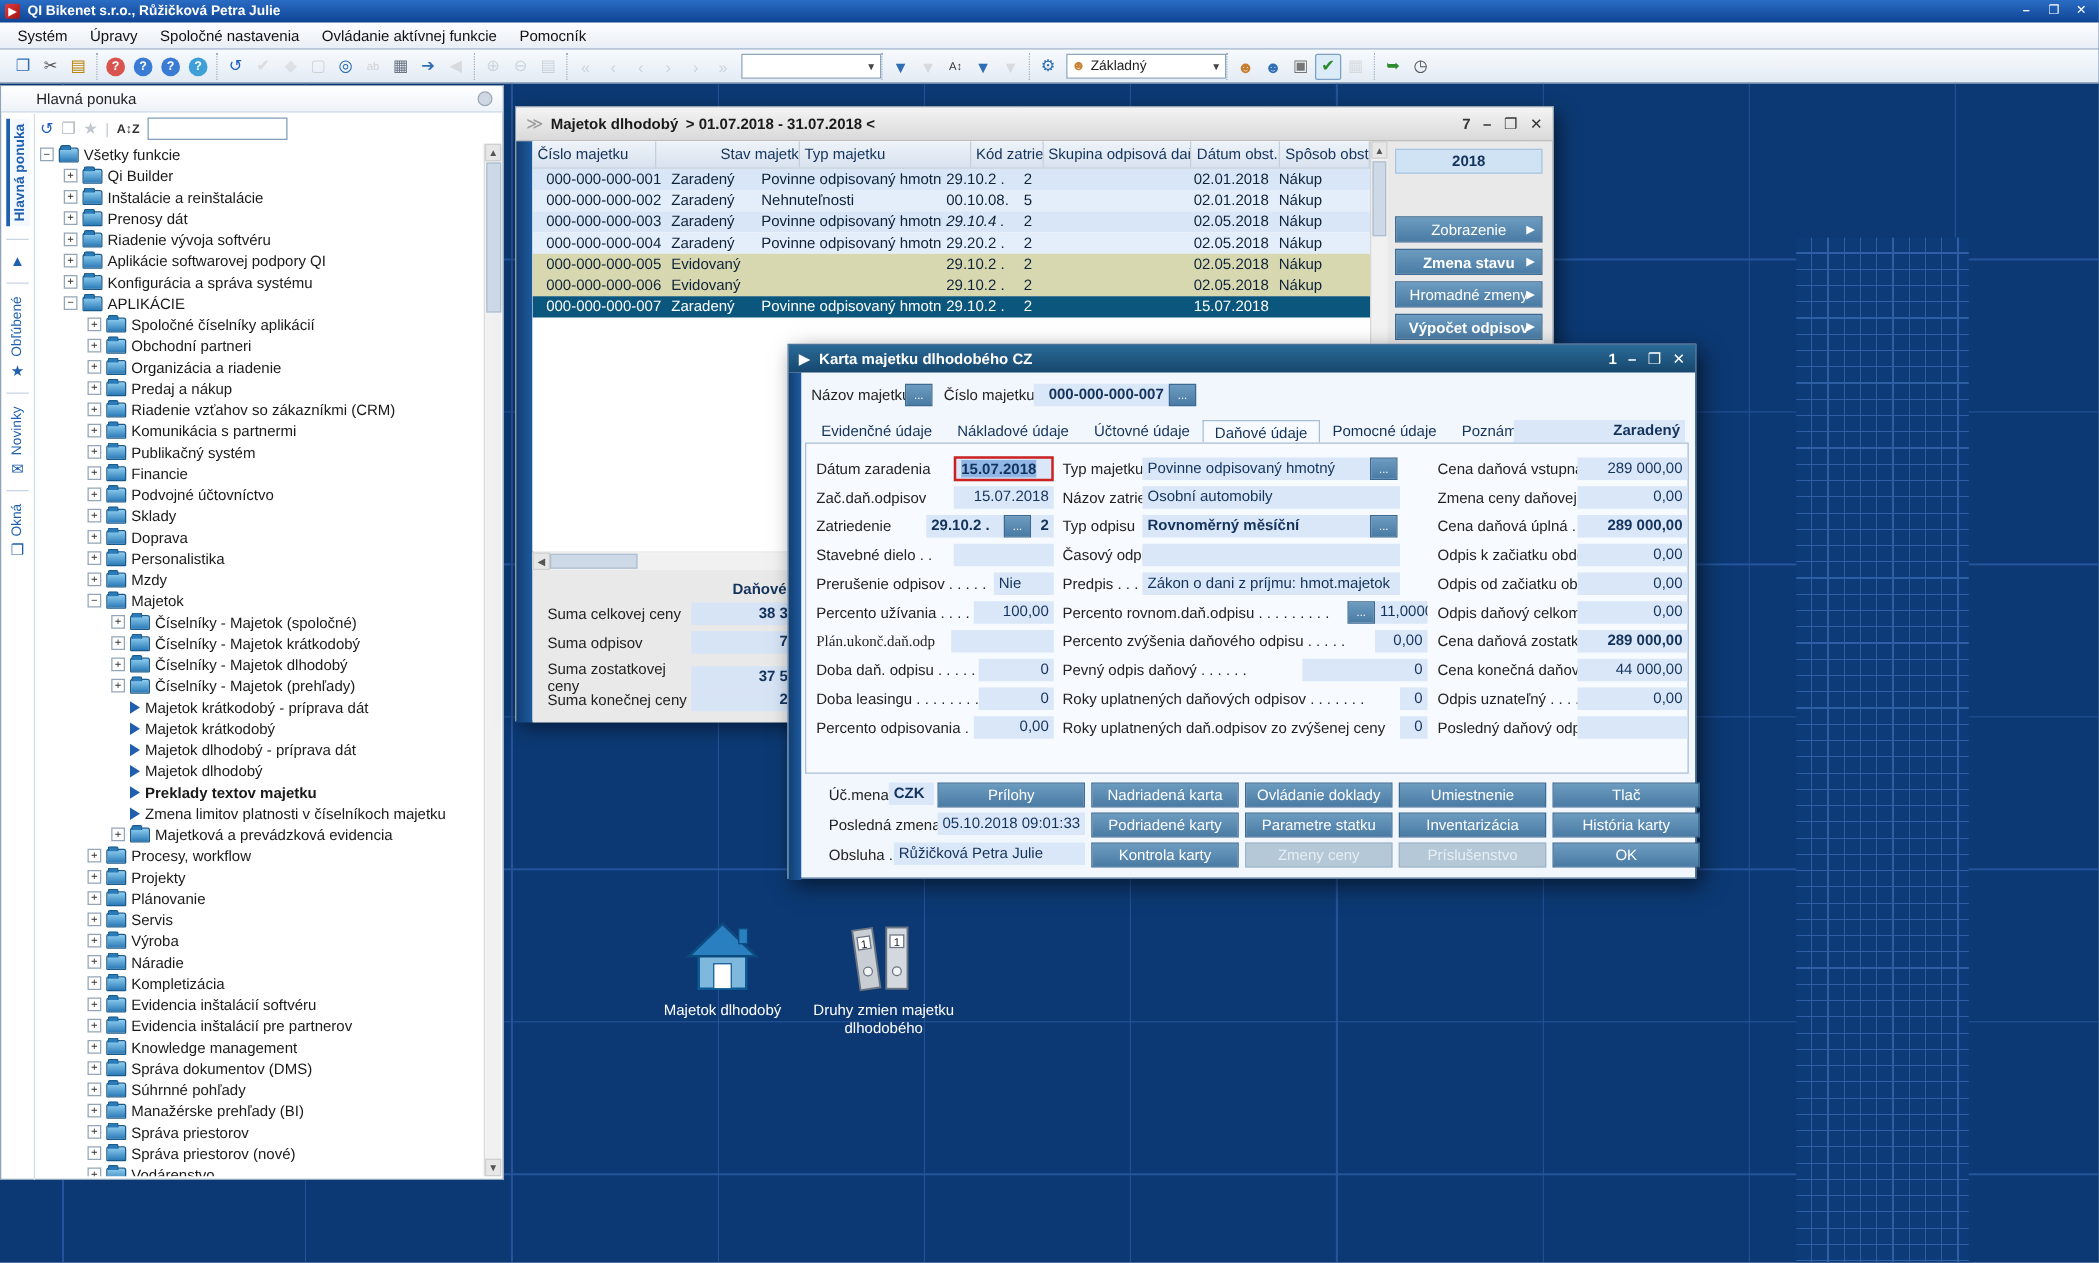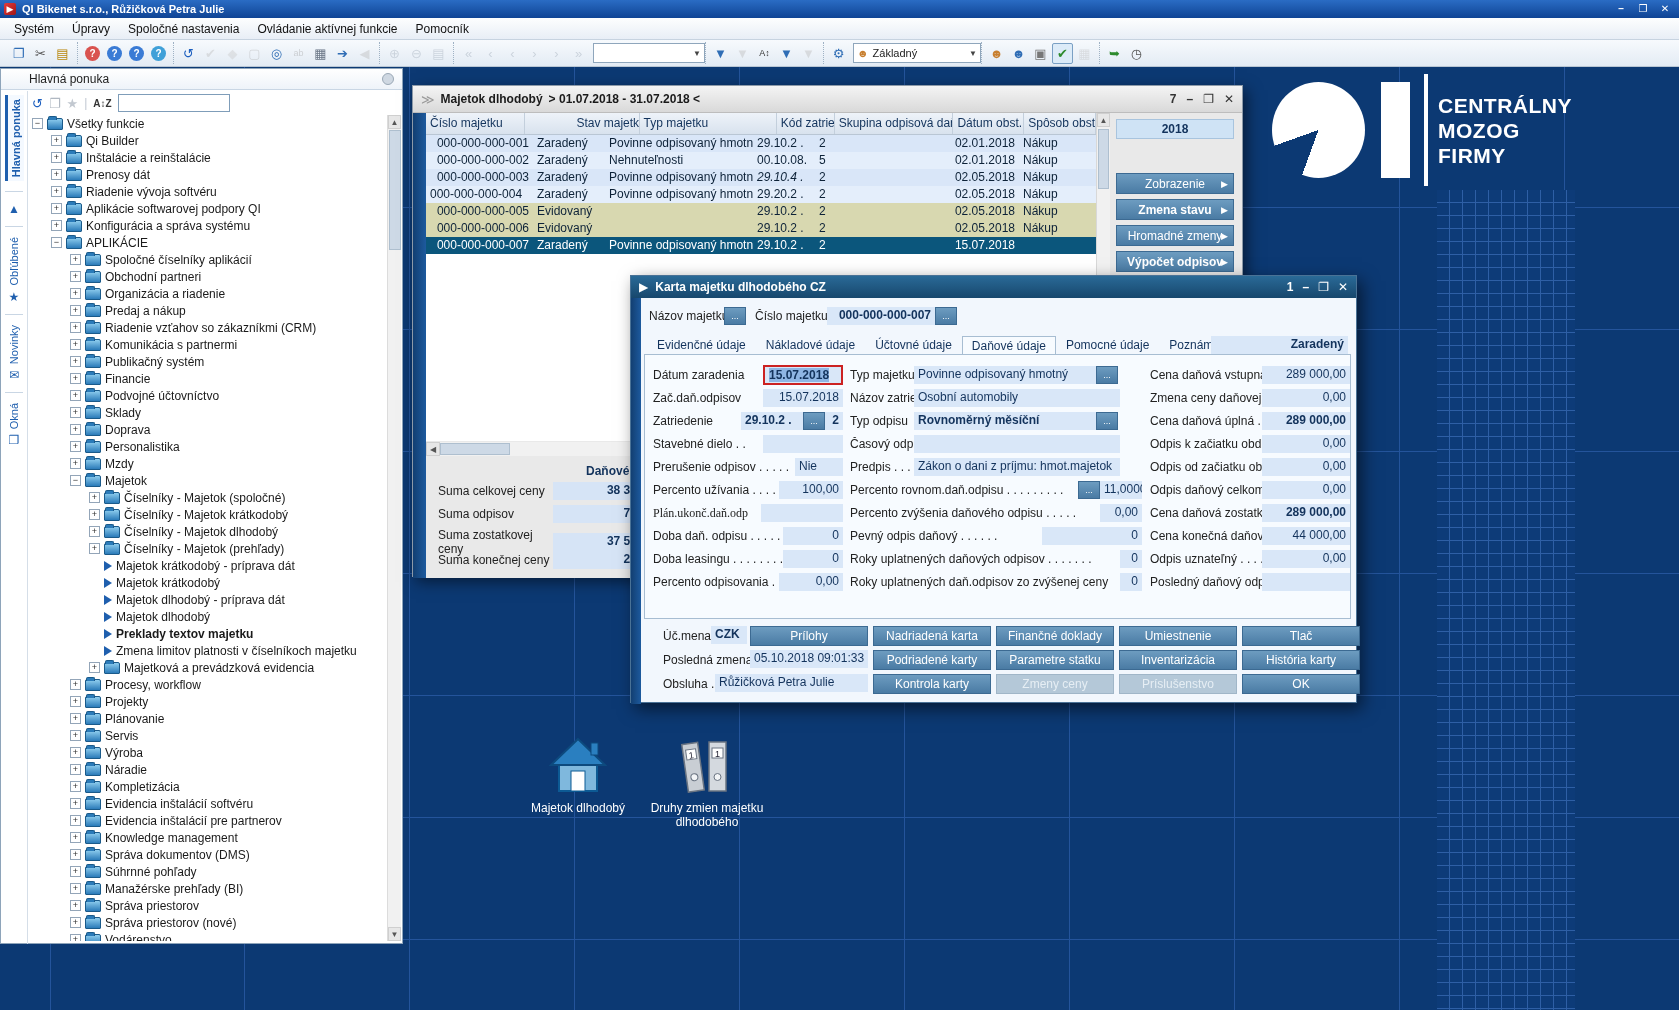--- a/index.html
+++ b/index.html
@@ -248,30 +248,20 @@
       </div>
       <div class="tgrp">
         <div class="tico" style="color: rgb(45, 138, 45);">➥</div>
         <div class="tico" style="color: rgb(85, 85, 85);">◷</div>
       </div>
     </div>
 
   <div id="desktop">
     <div id="finegrid"></div>
 
-    <div id="logo">
-      <span class="q"></span>
-      <span class="ibar"></span>
-      <span class="sep"></span>
-      <span class="lines" id="logo-lines">
-          <div>CENTRÁLNY</div>
-          <div>MOZOG</div>
-          <div>FIRMY</div>
-        </span>
-    </div>
 
     <div class="desk-icon" style="left:513px; top:668px;">
       <div class="glyphbox">
         <svg width="62" height="58" viewBox="0 0 62 58">
           <rect x="12" y="26" width="38" height="28" fill="#7fb8dd" stroke="#0d5a94" stroke-width="2"></rect>
           <polygon points="31,2 58,28 4,28" fill="#2a7fc0" stroke="#0d4a7e" stroke-width="2"></polygon>
           <rect x="24" y="34" width="14" height="20" fill="#ffffff" stroke="#0d5a94"></rect>
           <rect x="44" y="6" width="7" height="12" fill="#2a7fc0" stroke="#0d4a7e"></rect>
         </svg>
       </div>
@@ -631,21 +621,21 @@
           <div class="tr" style="background: rgb(217, 230, 248);">
             <span class="td" style="width: 107px; text-align: right;">000-000-000-003</span>
             <span class="td" style="width: 72px; text-align: left;">Zaradený</span>
             <span class="td" style="width: 148px; text-align: left;">Povinne odpisovaný hmotný</span>
             <span class="td" style="width: 62px; text-align: left; font-style: italic;">29.10.4 .</span>
             <span class="td" style="width: 128px; text-align: left;">2</span>
             <span class="td" style="width: 76px; text-align: right;">02.05.2018</span>
             <span class="td" style="width: 77px; text-align: left;">Nákup</span>
           </div>
           <div class="tr" style="background: rgb(228, 238, 251);">
-            <span class="td" style="width: 107px; text-align: left;">000-000-000-004</span>
+            <span class="td" style="width: 107px; text-align: right;">000-000-000-004</span>
             <span class="td" style="width: 72px; text-align: left;">Zaradený</span>
             <span class="td" style="width: 148px; text-align: left;">Povinne odpisovaný hmotný</span>
             <span class="td" style="width: 62px; text-align: left;">29.20.2 .</span>
             <span class="td" style="width: 128px; text-align: left;">2</span>
             <span class="td" style="width: 76px; text-align: right;">02.05.2018</span>
             <span class="td" style="width: 77px; text-align: left;">Nákup</span>
           </div>
           <div class="tr khaki">
             <span class="td" style="width: 107px; text-align: right;">000-000-000-005</span>
             <span class="td" style="width: 72px; text-align: left;">Evidovaný</span>
@@ -875,21 +865,21 @@
               <span class="fld r" style="width: 88px;"></span>
             </div>
           </div>
       </div>
 
       <div id="cd-footer">
           <span class="flabel" style="position: absolute; left: 18px; top: 5px;">Úč.mena</span>
           <span class="fld b" style="width: 36px; position: absolute; left: 66px; top: 2px;">CZK</span>
           <div class="steelbtn fbtn" style="left: 105px; top: 2px;">Prílohy</div>
           <div class="steelbtn fbtn" style="left: 228px; top: 2px;">Nadriadená karta</div>
-          <div class="steelbtn fbtn" style="left: 351px; top: 2px;">Finančné doklady</div>
+          <div class="steelbtn fbtn" style="left: 351px; top: 2px;">Ovládanie doklady</div>
           <div class="steelbtn fbtn" style="left: 474px; top: 2px;">Umiestnenie</div>
           <div class="steelbtn fbtn" style="left: 597px; top: 2px;">Tlač</div>
           <span class="flabel" style="position: absolute; left: 18px; top: 29px;">Posledná zmena .</span>
           <span class="fld" style="width: 118px; position: absolute; left: 105px; top: 26px;">05.10.2018 09:01:33</span>
           <div class="steelbtn fbtn" style="left: 228px; top: 26px;">Podriadené karty</div>
           <div class="steelbtn fbtn" style="left: 351px; top: 26px;">Parametre statku</div>
           <div class="steelbtn fbtn" style="left: 474px; top: 26px;">Inventarizácia</div>
           <div class="steelbtn fbtn" style="left: 597px; top: 26px;">História karty</div>
           <span class="flabel" style="position: absolute; left: 18px; top: 53px;">Obsluha . .</span>
           <span class="fld" style="width: 153px; position: absolute; left: 70px; top: 50px;">Růžičková Petra Julie</span>

